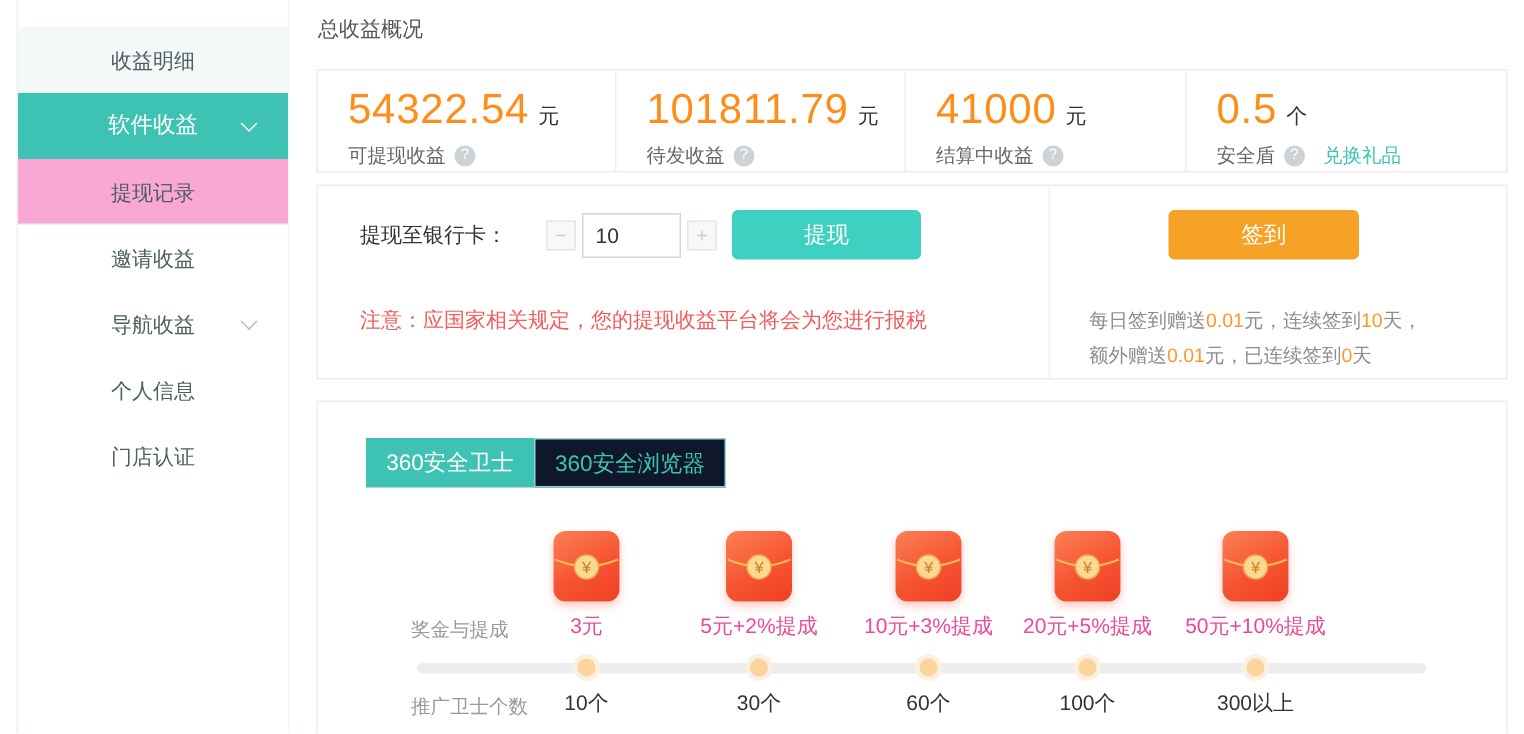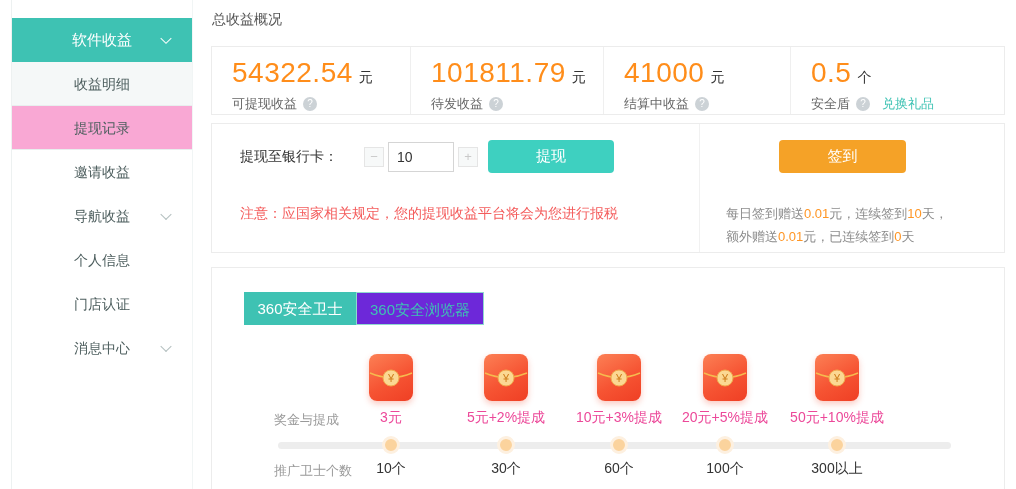--- a/index.html
+++ b/index.html
@@ -53,21 +53,21 @@
   .wd-note-gray { position:absolute; left:28px; top:106px; font-size:14px; color:#666; }
   .signin-btn { position:absolute; left:567px; top:16px; width:127px; height:33px;
     background:#f5a227; color:#fff; font-size:15px; border:none; border-radius:4px; cursor:pointer; }
   .signin-note { position:absolute; left:514px; top:78px; font-size:13px; color:#8c8c8c; line-height:23px; }
   .seg-orange { color:#ff9625; }
 
   #promo-box { top:267px; height:240px; }
   .tabs { position:absolute; left:32px; top:24px; display:flex; }
   .tab { height:33px; line-height:33px; text-align:center; font-size:15px; cursor:pointer; }
   .tab.active { width:112px; background:#3ec2b3; color:#fff; }
-  .tab.inactive { width:128px; background:#6d28d9; color:#3ec2b3; border:1px solid #8fd9cf; }
+  .tab.inactive { width:128px; background:#0f172a; color:#3ec2b3; border:1px solid #8fd9cf; }
 
   .col { position:absolute; transform:translateX(-50%); }
   .x1 { left:179px; } .x2 { left:294px; } .x3 { left:407px; } .x4 { left:513px; } .x5 { left:625px; }
   .envelope { top:86px; width:44px; height:47px; border-radius:8px;
     background:linear-gradient(150deg,#fc8055 0%,#f65433 55%,#ef3f24 100%);
     box-shadow:0 3px 6px rgba(240,70,40,.28); }
   .envelope svg { position:absolute; left:0; top:0; }
   .row-label { position:absolute; left:62px; font-size:13px; color:#999; }
   .bonus-label { top:143px; } .count-label { top:194px; }
   .bonus-val { top:141px; width:130px; text-align:center; font-size:14px; color:#ec4899; }
@@ -79,46 +79,42 @@
 </style>
 </head>
 <body>
 
 <div id="page">
 
   <div id="sidebar">
     <div class="sb-gutter-line"></div>
     <div class="sb-right-line"></div>
     <div class="sb-menu">
+      <div class="sb-item sub1">
+        <span>收益明细</span>
+      </div>
       <div class="sb-item active">
         <span>软件收益</span>
         <span class="chev"></span>
       </div>
-      <div class="sb-item sub1">
-        <span>收益明细</span>
-      </div>
       <div class="sb-item sub2">
         <span>提现记录</span>
       </div>
       <div class="sb-item">
         <span>邀请收益</span>
       </div>
       <div class="sb-item">
         <span>导航收益</span>
         <span class="chev"></span>
       </div>
       <div class="sb-item">
         <span>个人信息</span>
       </div>
       <div class="sb-item">
         <span>门店认证</span>
-      </div>
-      <div class="sb-item">
-        <span>消息中心</span>
-        <span class="chev"></span>
       </div>
     </div>
   </div>
 
   <div id="main">
     <div class="page-title">总收益概况</div>
 
     <div id="stats-box" class="box">
       <div class="stat-cell c-1">
         <div><span class="stat-value">54322.54</span><span class="stat-unit">元</span></div>

